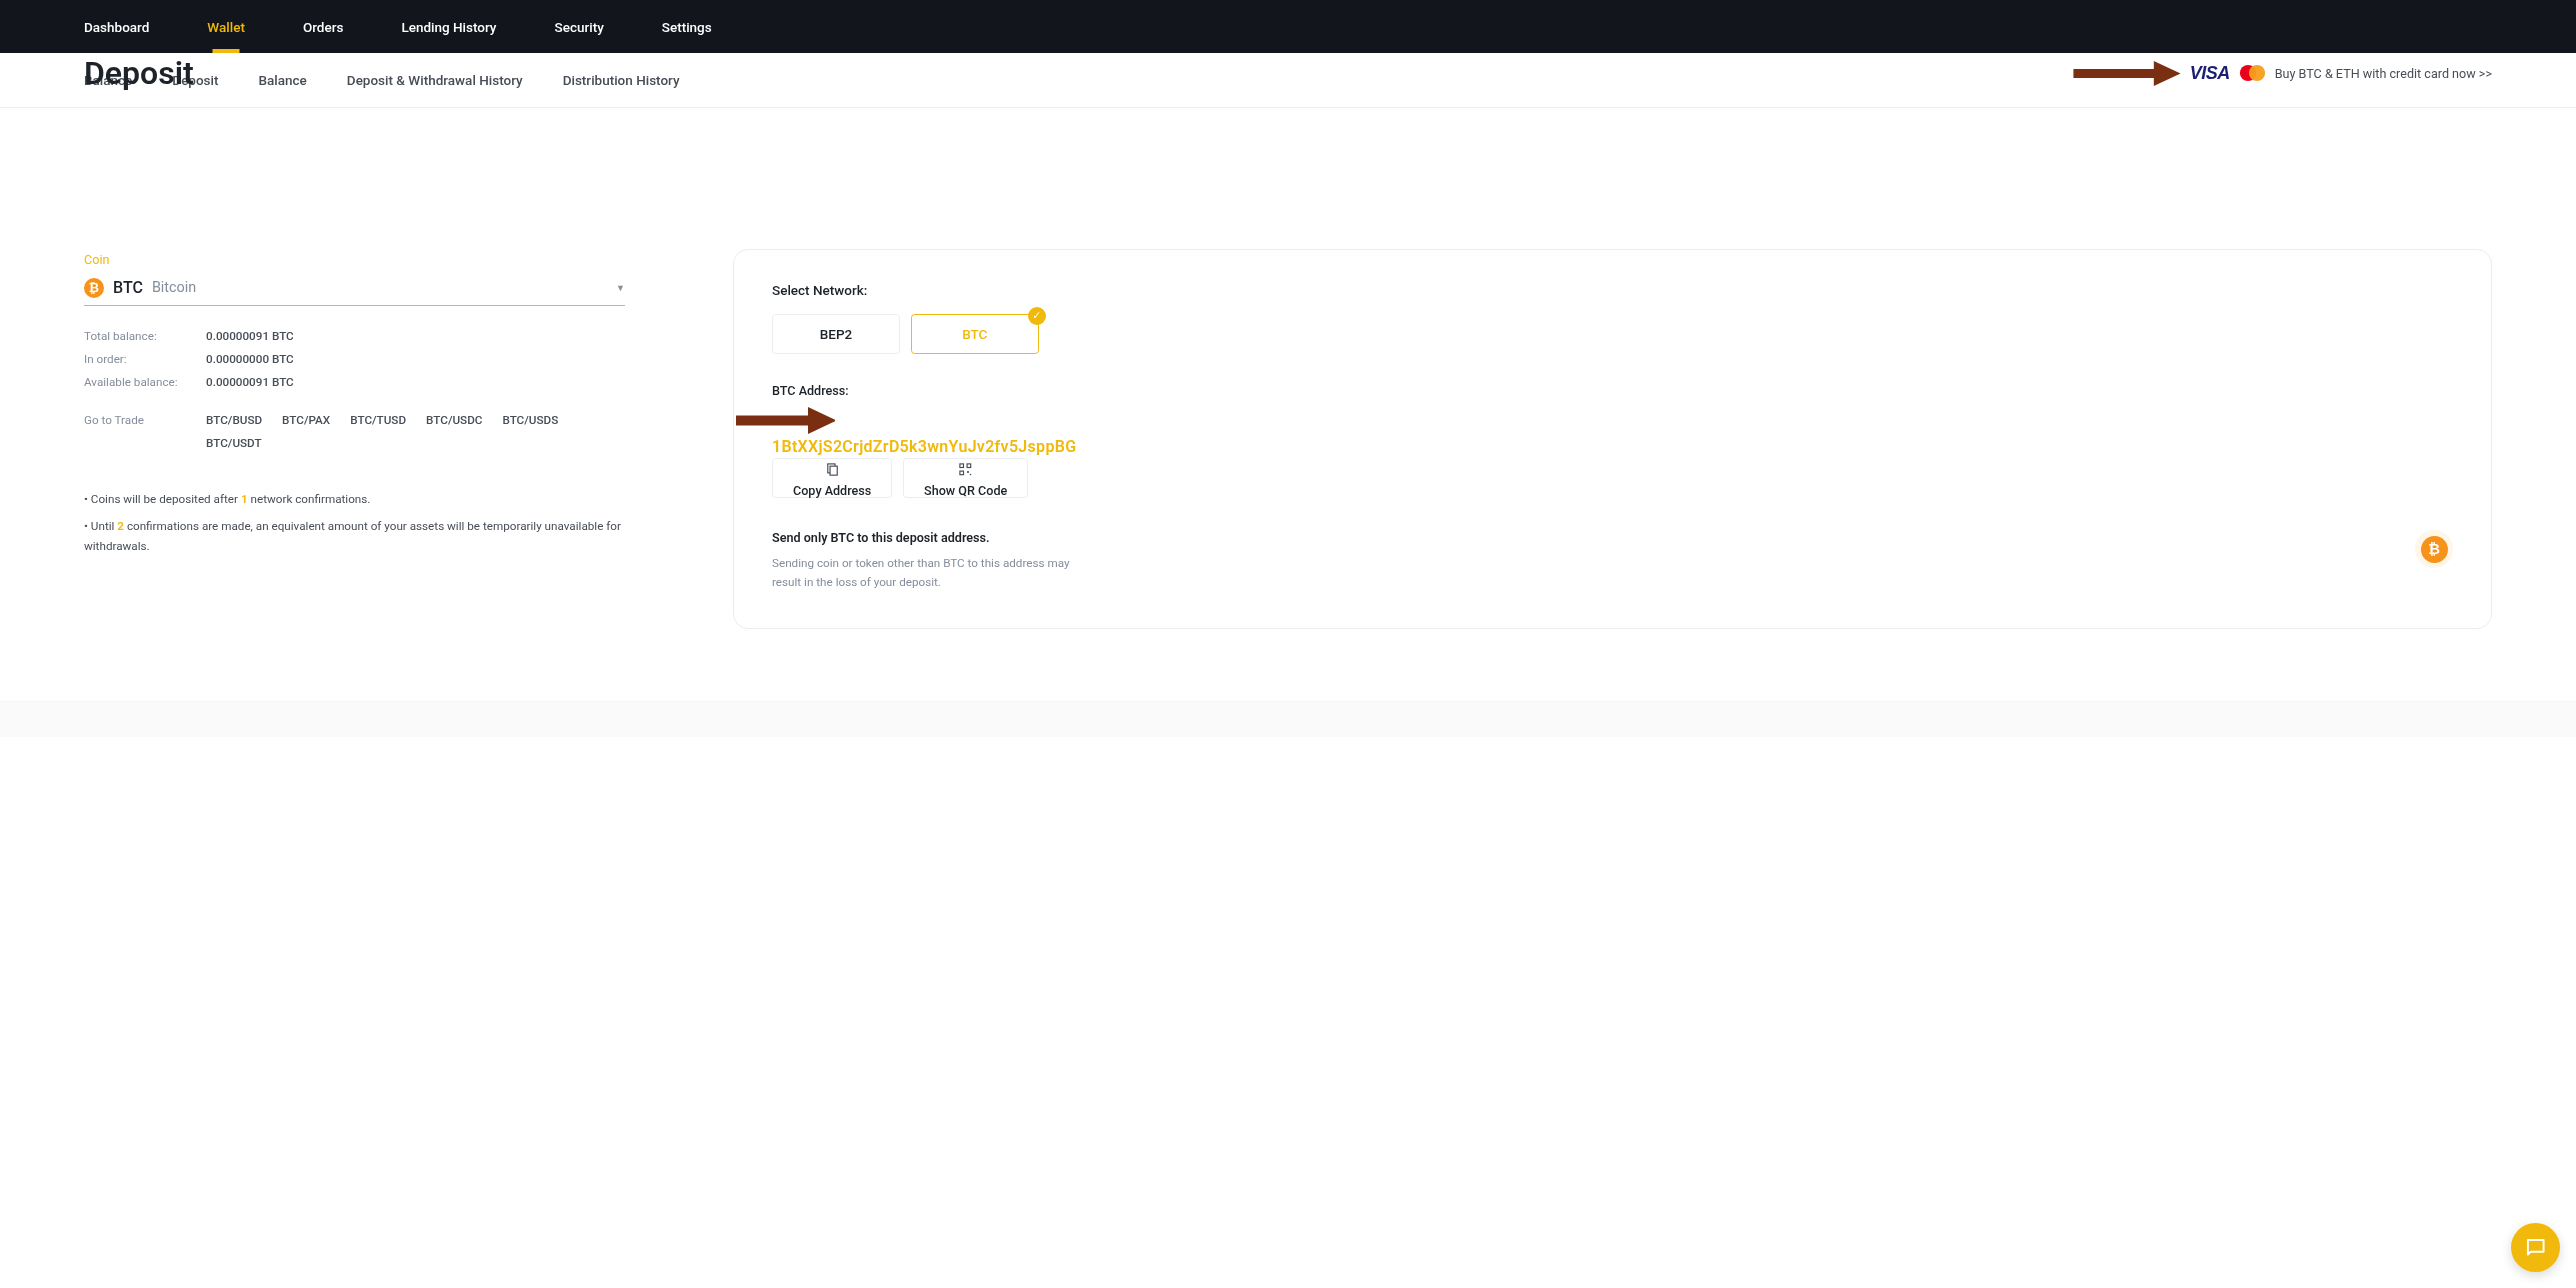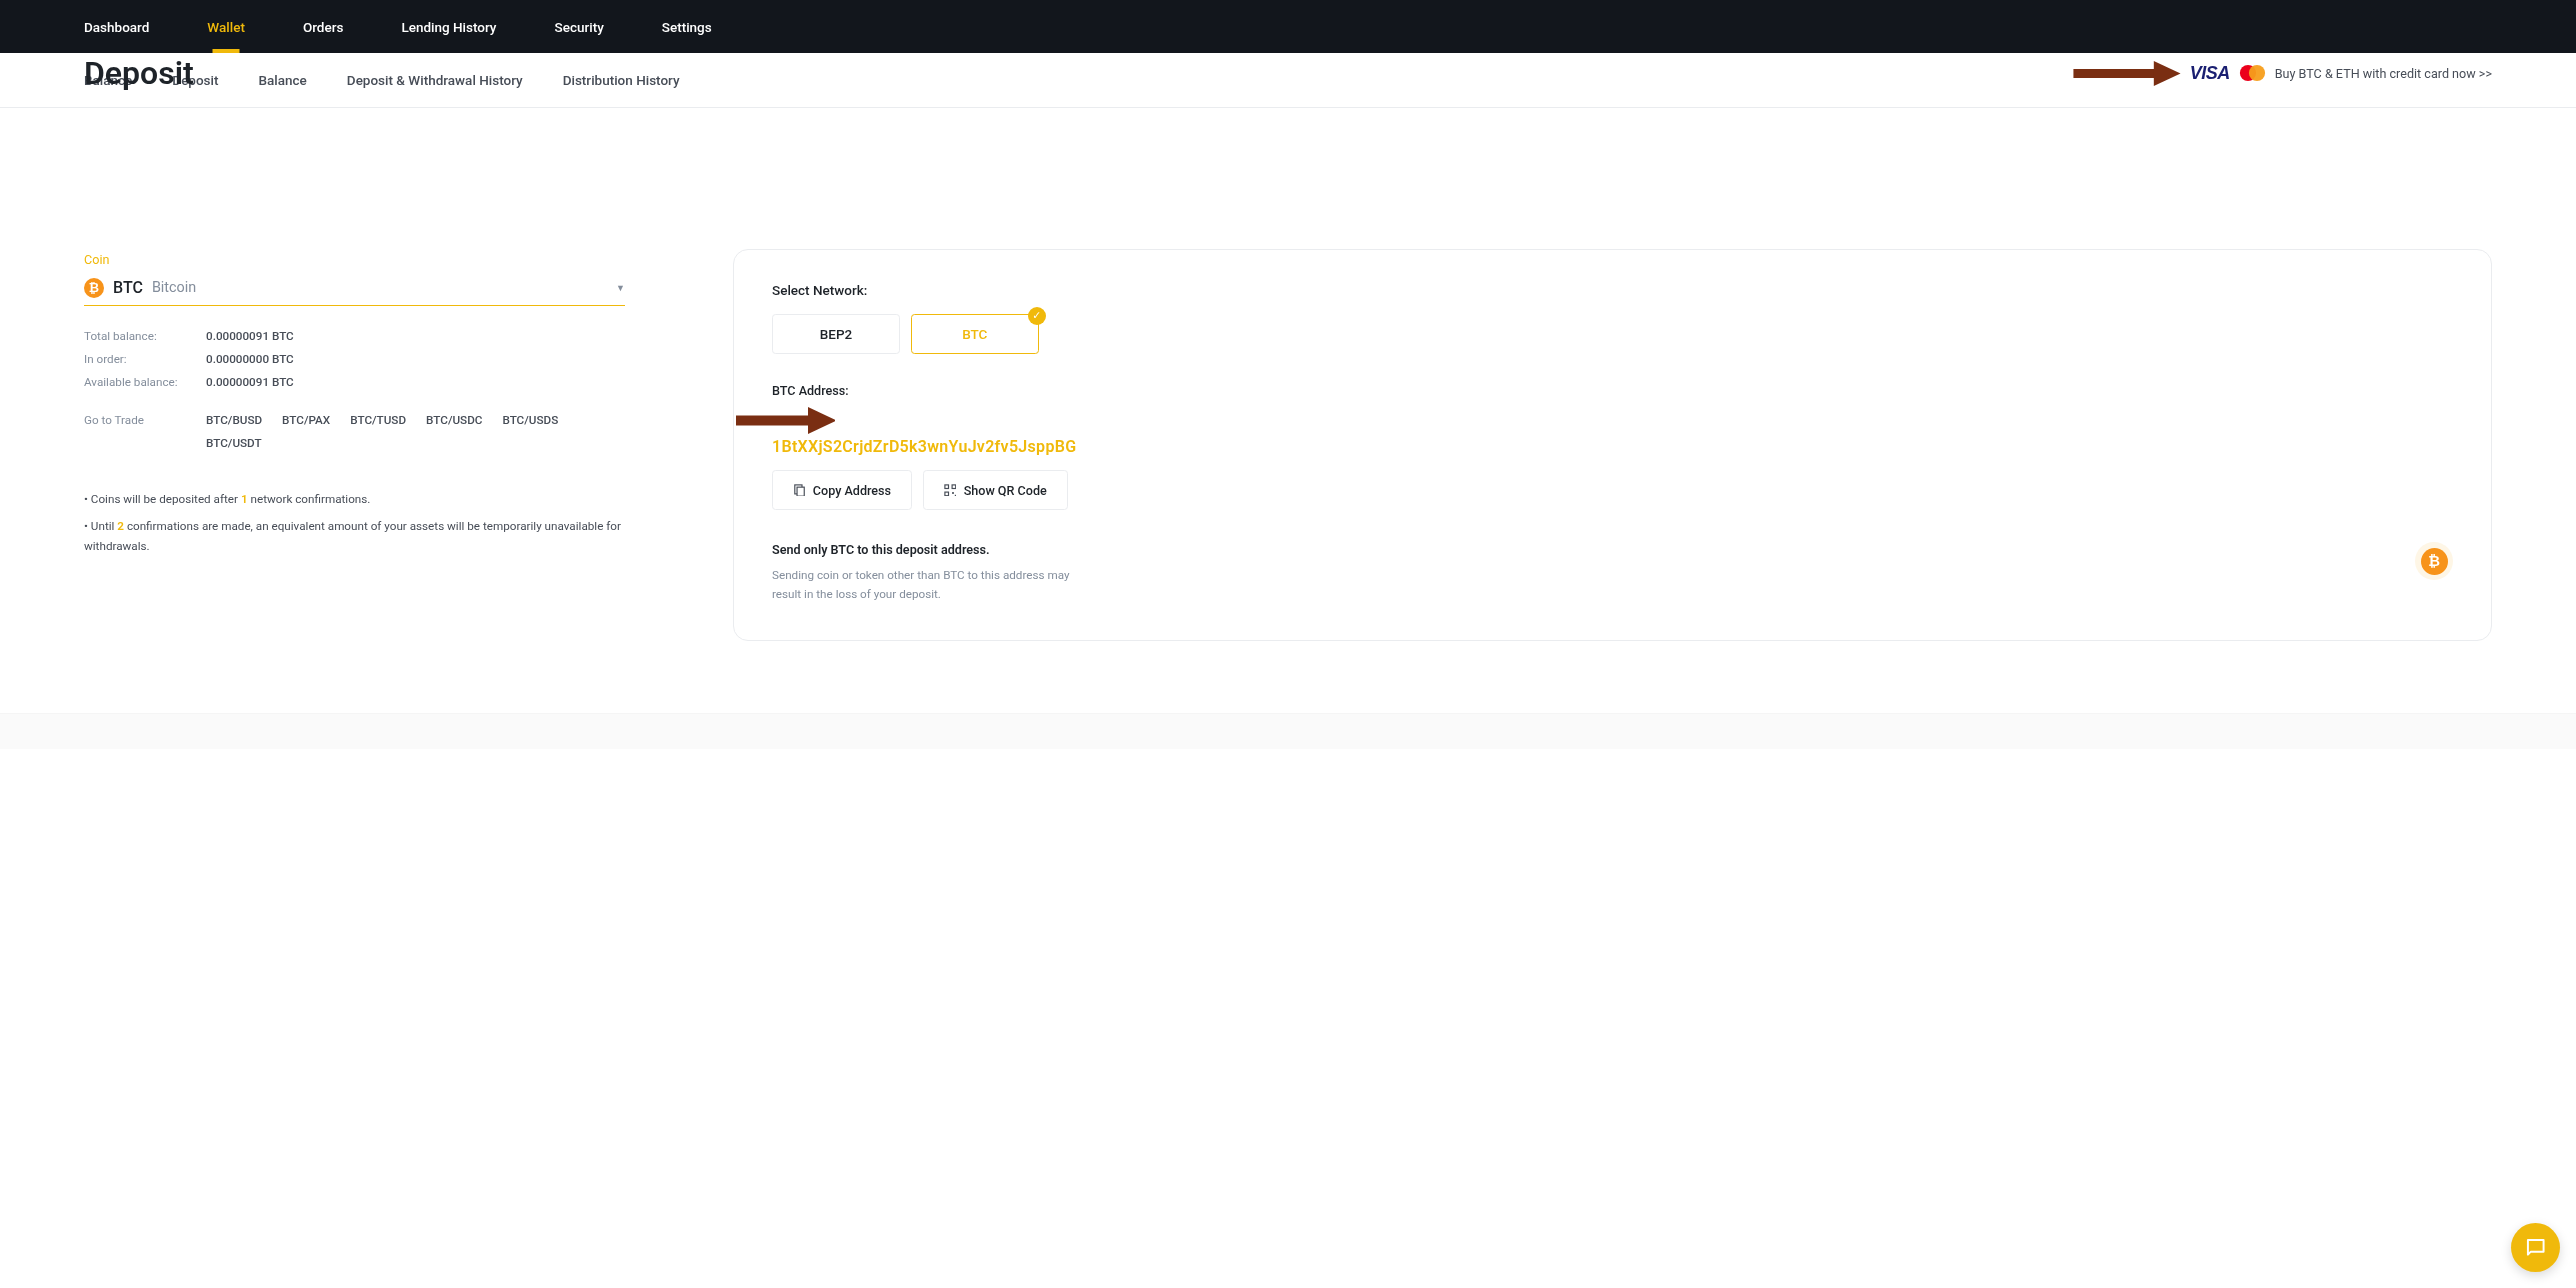--- a/index.html
+++ b/index.html
@@ -55,25 +55,25 @@
   
   
   .panel { border: 0.9px solid #eaecef; border-radius: 15px; padding: 32px 38px 36px; margin-top: 3.6px; position: relative; }
   .panel-label { font-size: 13.5px; font-weight: 500; margin-bottom: 16px; color: #1e2329; }
   .net-row { display: flex; gap: 10.8px; margin-bottom: 29px; }
   .net-btn { width: 128px; height: 40px; border: 0.9px solid #eaecef; border-radius: 3.6px; background: #fff; display:flex; align-items:center; justify-content:center; font-size:13.5px; font-weight:500; cursor:pointer; position:relative; }
   .net-btn.selected { border-color: #f0b90b; color: #f0b90b; }
   .net-check { position:absolute; top:-8px; right:-8px; width:18px; height:18px; border-radius:50%; background:#f0b90b; display:flex; align-items:center; justify-content:center; color:#fff; font-size:10.8px; }
   
   .addr-label { font-size: 12.6px; font-weight: 500; margin-bottom: 12.6px; }
-  .addr-value { font-size: 16px; font-weight: 600; color: #f0b90b; letter-spacing: 0.3px; margin-bottom: 14px; word-break: break-all; position:relative; }
+  .addr-value { font-size: 16px; font-weight: 600; color: #f0b90b; letter-spacing: 0.3px; margin-bottom: 2px; word-break: break-all; position:relative; }
   .addr-arrow { position:absolute; left:-36px; top:-3.6px; }
   
   .action-row { display: flex; gap: 10.8px; margin-bottom: 32px; }
-  .action-btn { height: 40px; padding: 4px 20px; border: 0.9px solid #eaecef; border-radius: 3.6px; background:#fff; display:flex; align-items:center; gap:7.2px; font-size:12.6px; font-weight:500; cursor:pointer; }
+  .action-btn { height: 40px; padding: 4px 20px; border: 0.9px solid #eaecef; border-radius: 3.6px; background:#fff; display:flex; align-items:center; gap:7.2px; font-size:12.6px; font-weight:500; cursor:pointer;flex-direction:column; }
   .action-icon { width:12.6px; height:12.6px; display:inline-flex; }
   
   .warn-row { display:flex; gap: 27px; align-items:flex-start; }
   .warn-text { flex:1; }
   .warn-title { font-size:12.6px; font-weight:600; margin-bottom:9px; }
   .warn-desc { font-size:11.7px; color:#848e9c; line-height:1.6; max-width: 325px; }
   .warn-icon { width:38px; height:38px; border-radius:50%; background:#fef6e6; display:flex; align-items:center; justify-content:center; }
   .warn-icon-inner { width:27px; height:27px; border-radius:50%; background:#f7931a; display:flex; align-items:center; justify-content:center; color:#fff; font-weight:700; }
   
   

